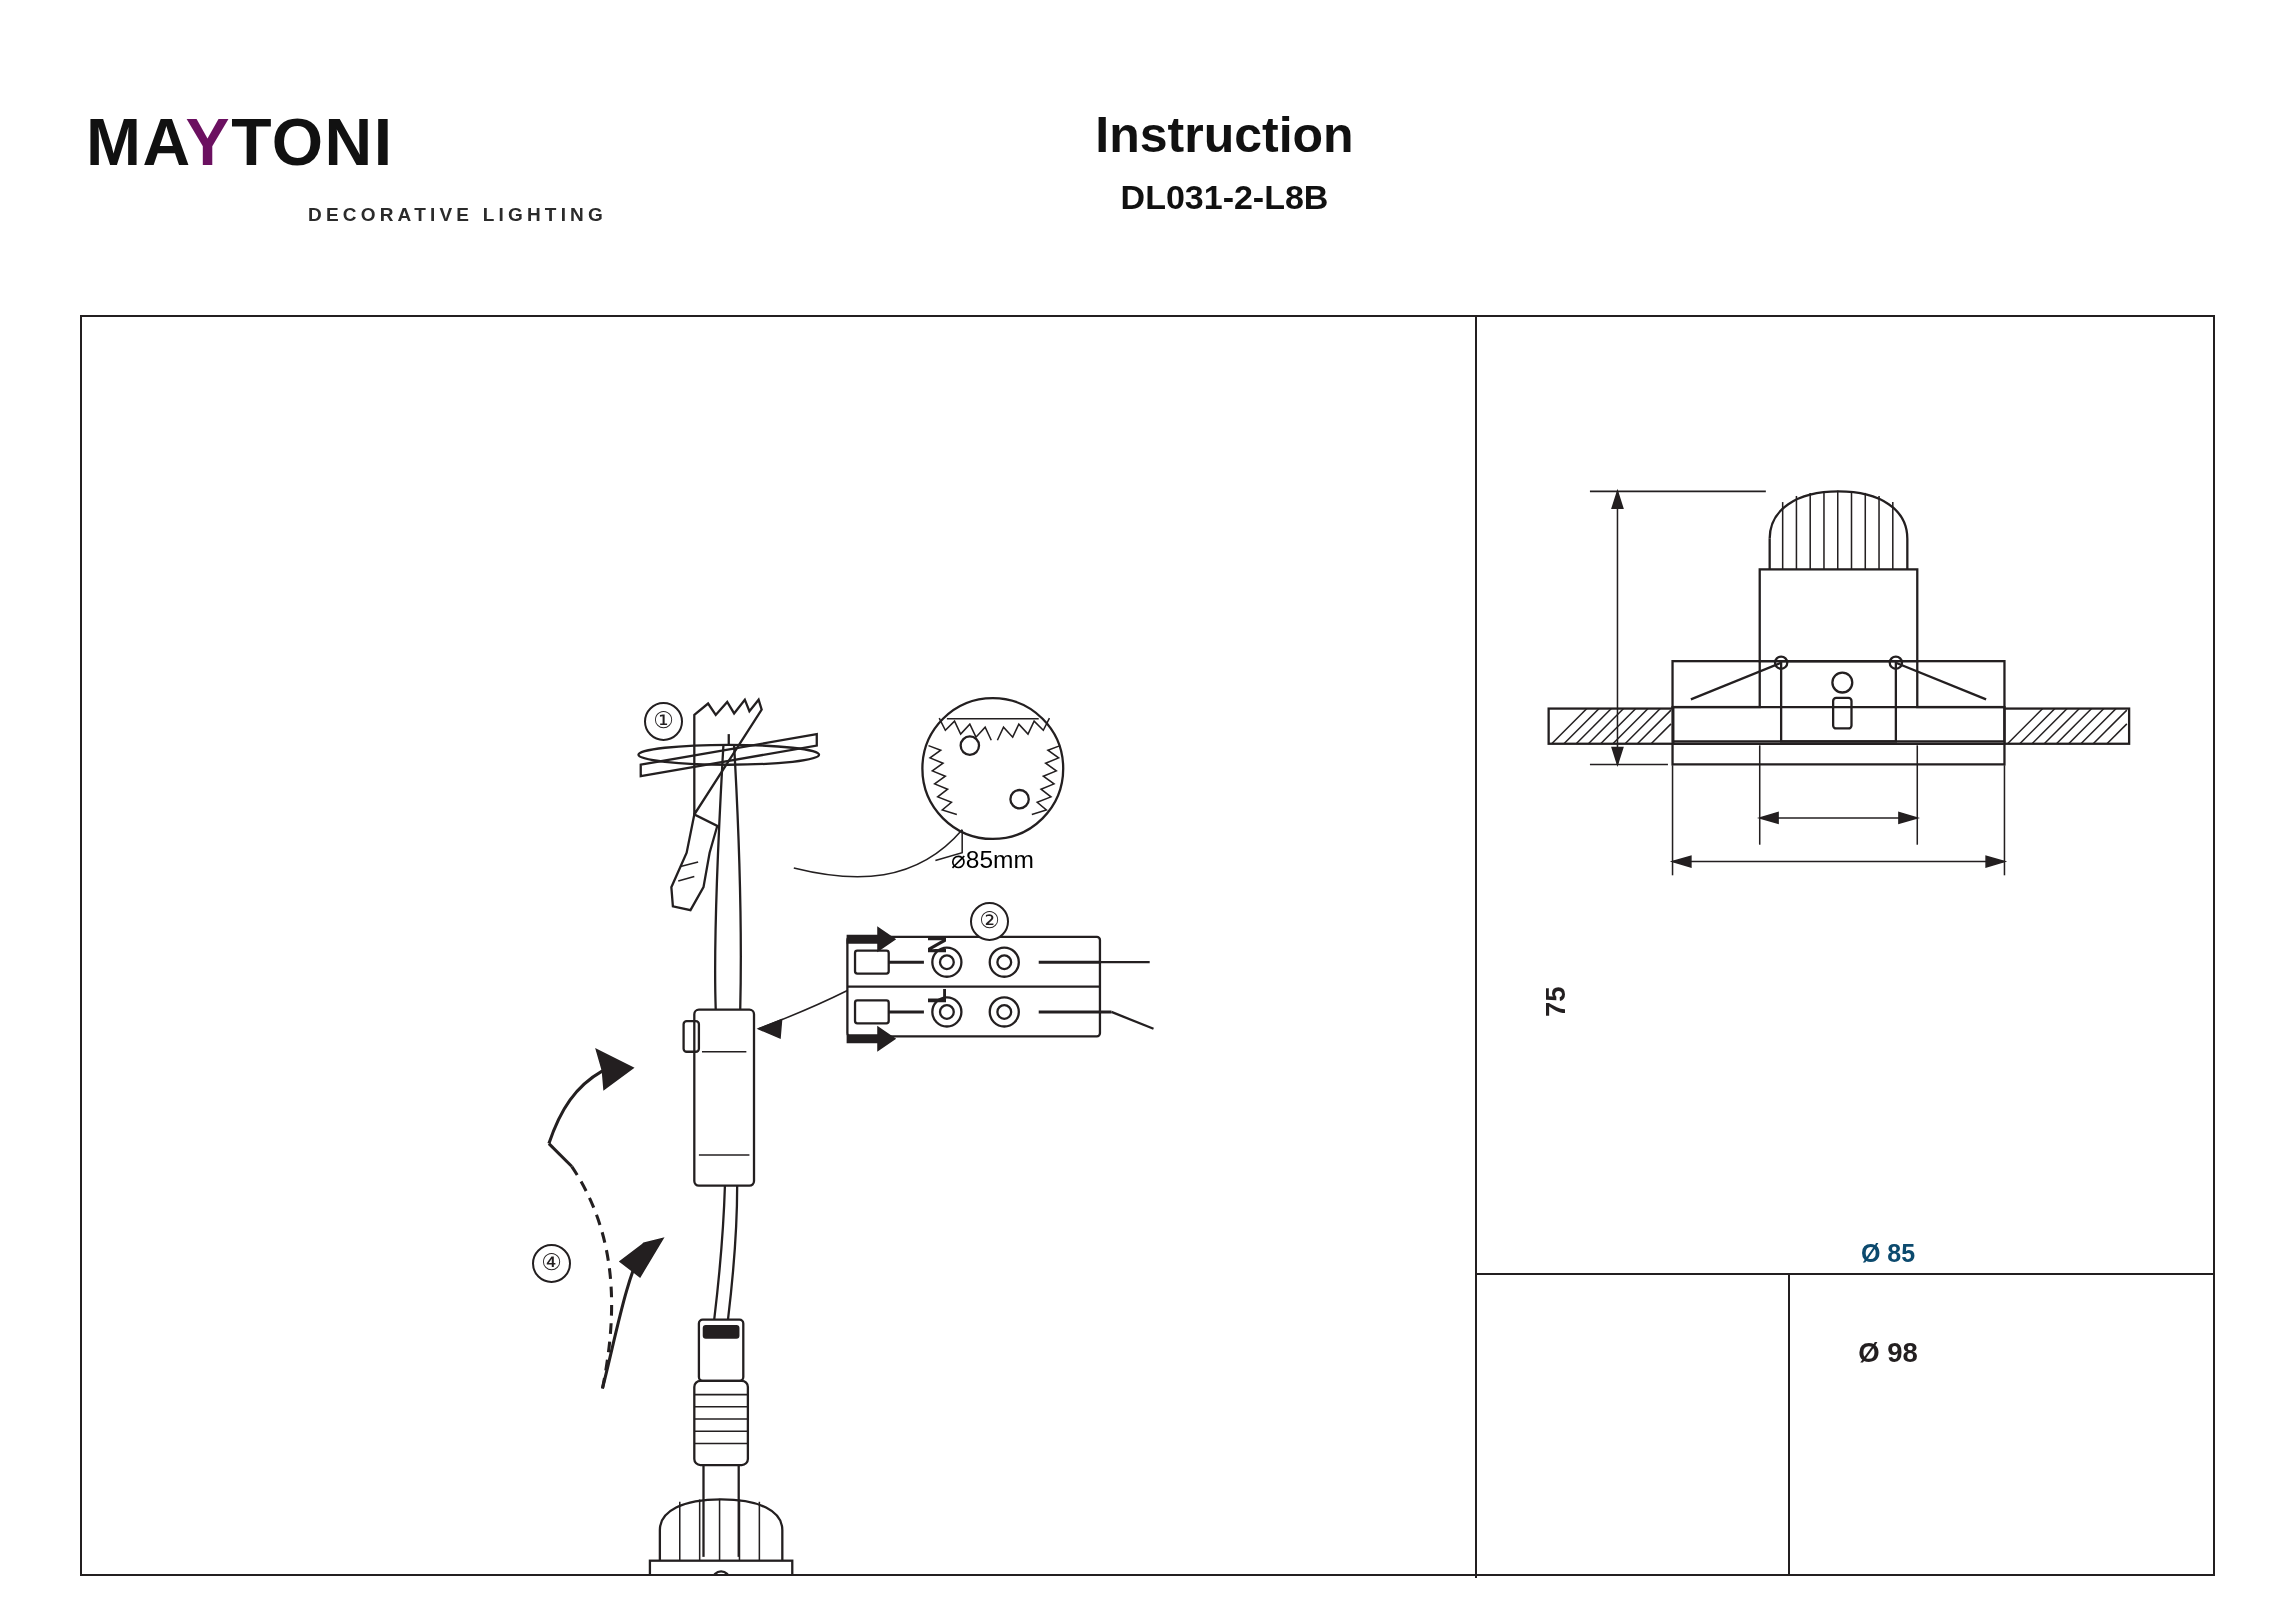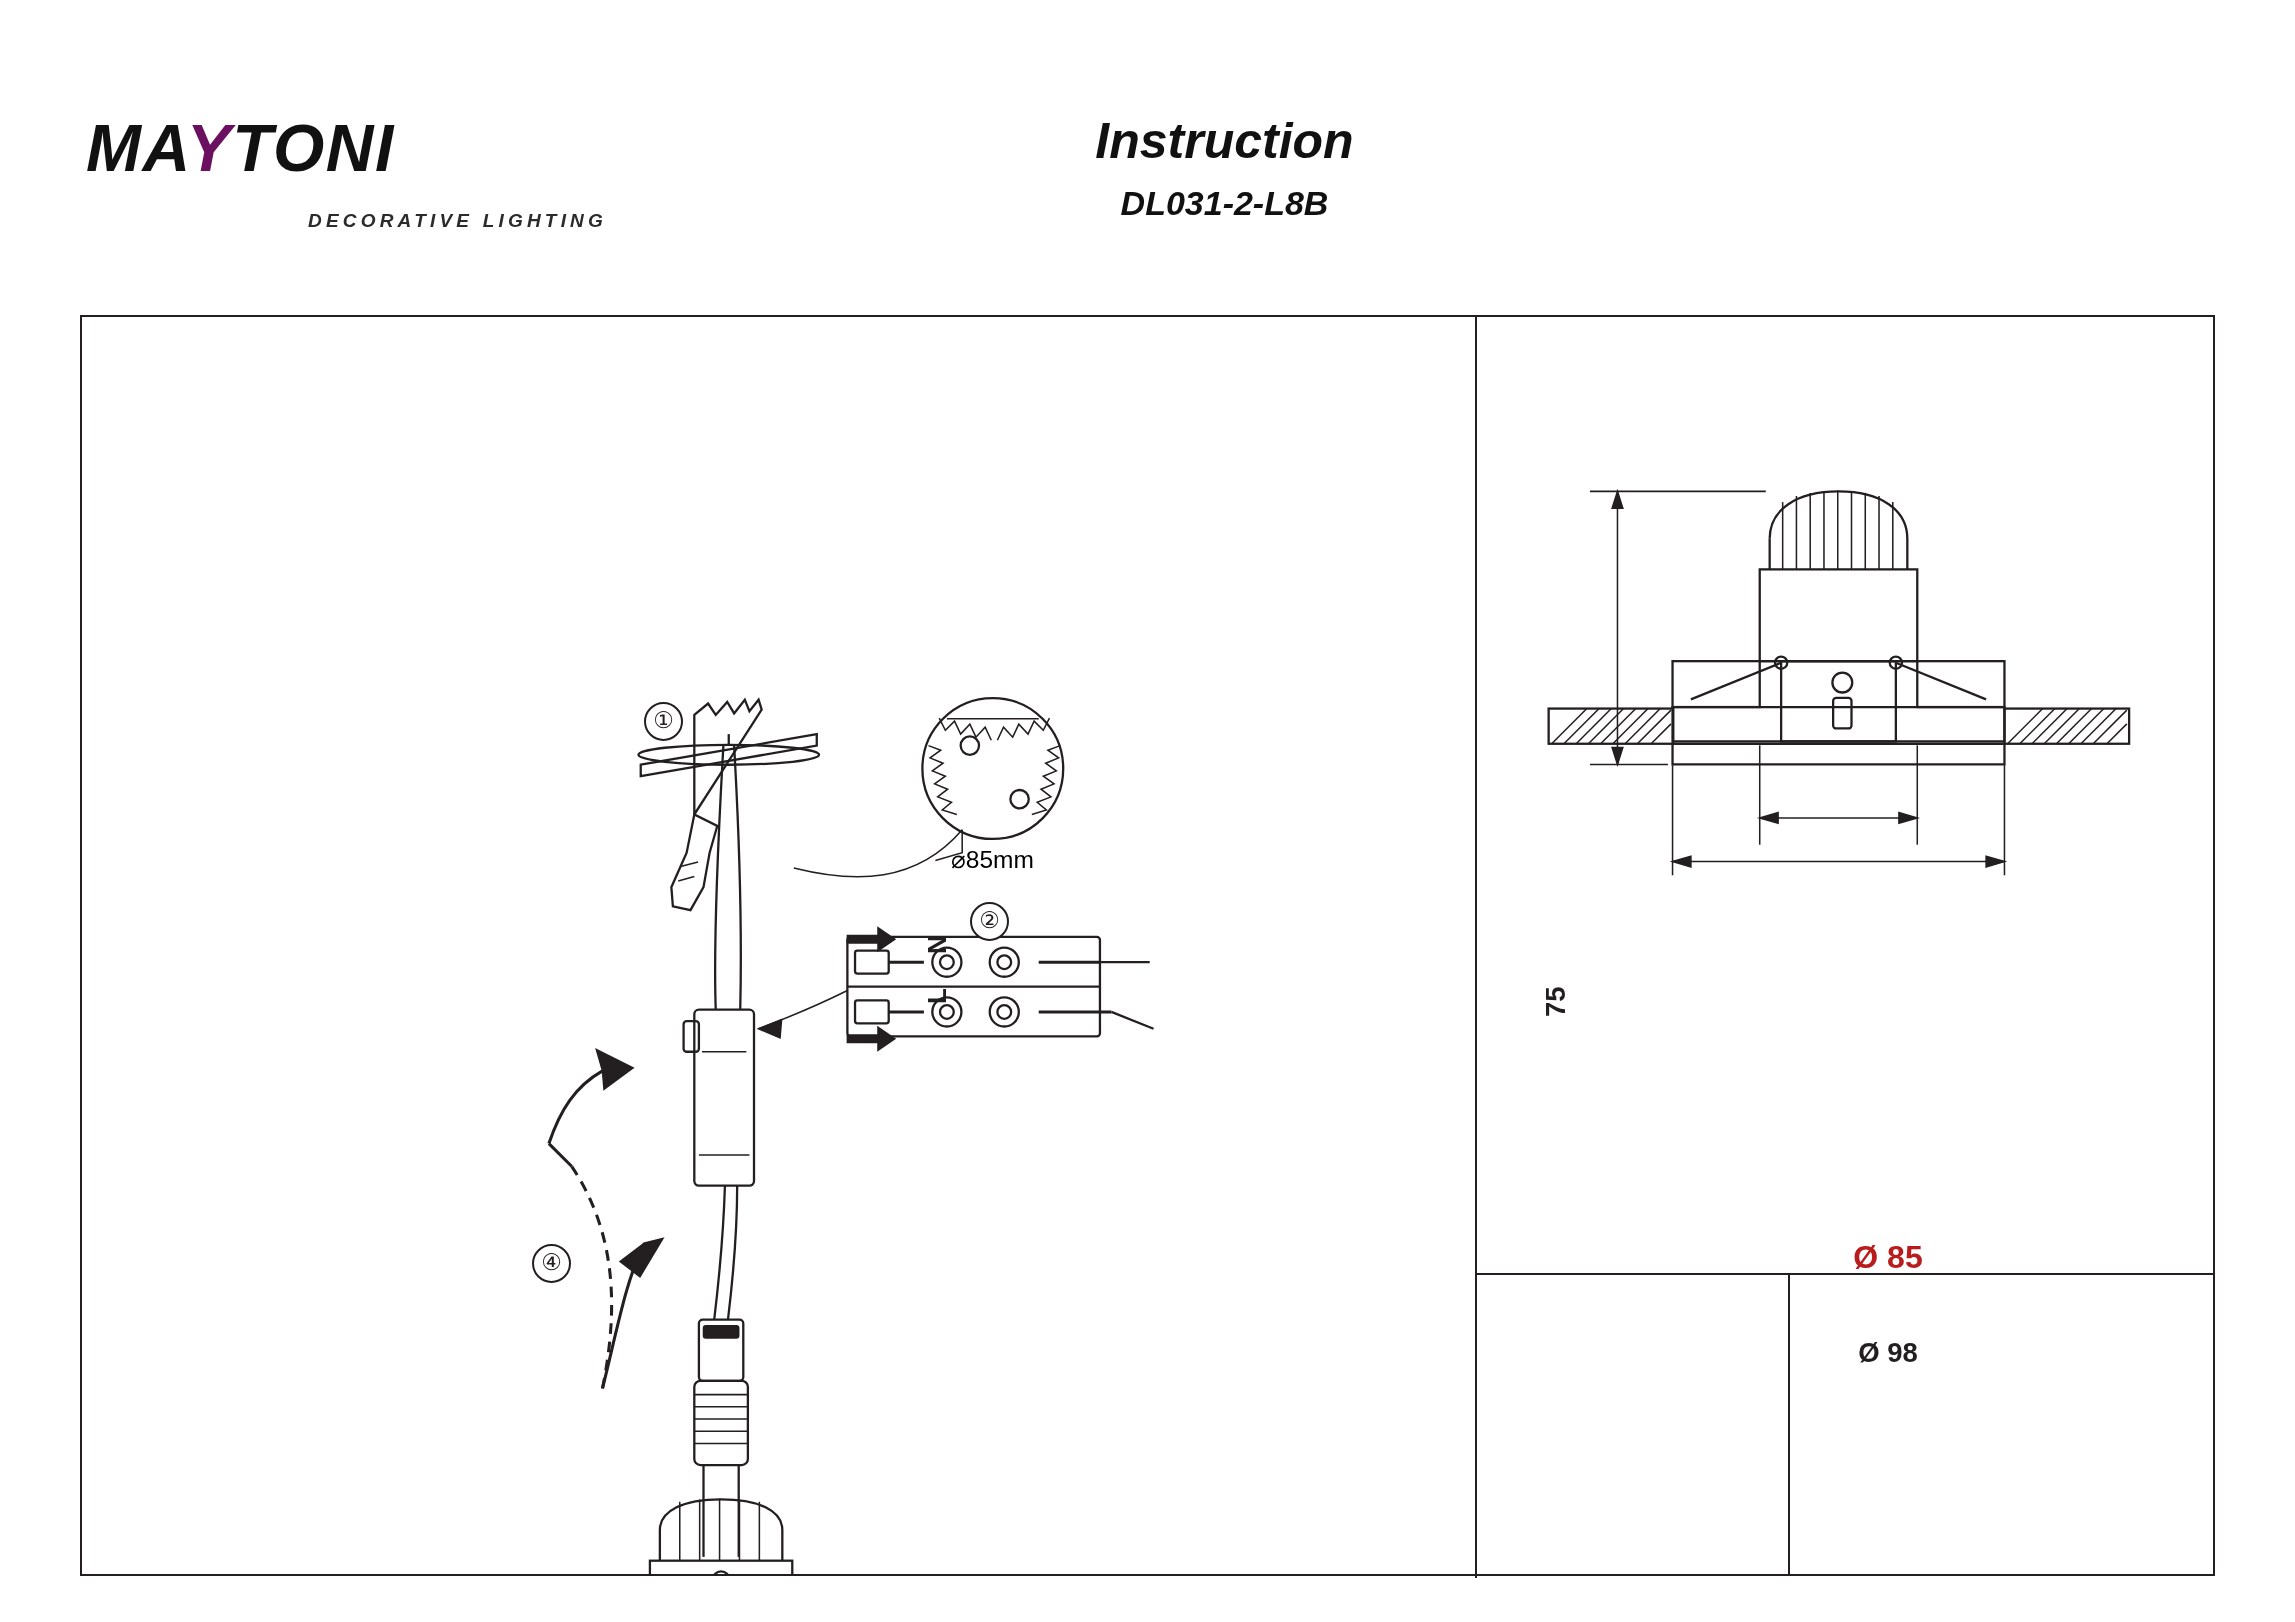--- a/index.html
+++ b/index.html
@@ -6,21 +6,21 @@
   body {
     width:2295px; height:1623px;
     background:#ffffff;
     font-family:"Liberation Sans", sans-serif;
     color:#1a1a1a;
     overflow:hidden;
     position:relative;
   }
 
   
-  #header { position:absolute; left:0; top:16px; width:2295px; height:306px;font-style:italic; }
+  #header { position:absolute; left:0; top:10px; width:2295px; height:306px; }
 
   #logo { position:absolute; left:86px; top:99px; width:497px; }
   #logo-word {
     font-size:66px; font-weight:bold; letter-spacing:1.5px; line-height:1;
     color:#111; white-space:nowrap;
   }
   #logo-sub {
     margin-top:29px; margin-left:222px;
     font-size:19px; letter-spacing:4.2px; font-weight:bold; color:#2b2b2b;
     white-space:nowrap;
@@ -78,21 +78,21 @@
 
   
   #dim-75 {
     position:absolute; left:1458px; top:700px;
     font-size:27.5px; font-weight:bold; color:#231f20;
     transform:rotate(-90deg); transform-origin:left top;
     white-space:nowrap;
   }
   #dim-85 {
     position:absolute; left:1806px; top:922px;
-    font-size:32px; font-weight:bold; color:#b91c1c; white-space:nowrap;
+    font-size:25px; font-weight:bold; color:#0c4a6e; white-space:nowrap;
     transform:translate(-50%,0);
   }
   #dim-98 {
     position:absolute; left:1806px; top:972px;
     font-size:27.5px; font-weight:bold; color:#231f20; white-space:nowrap;
     transform:translate(-50%,0);
     margin-top:48px;
   }
 
   svg { display:block; }

